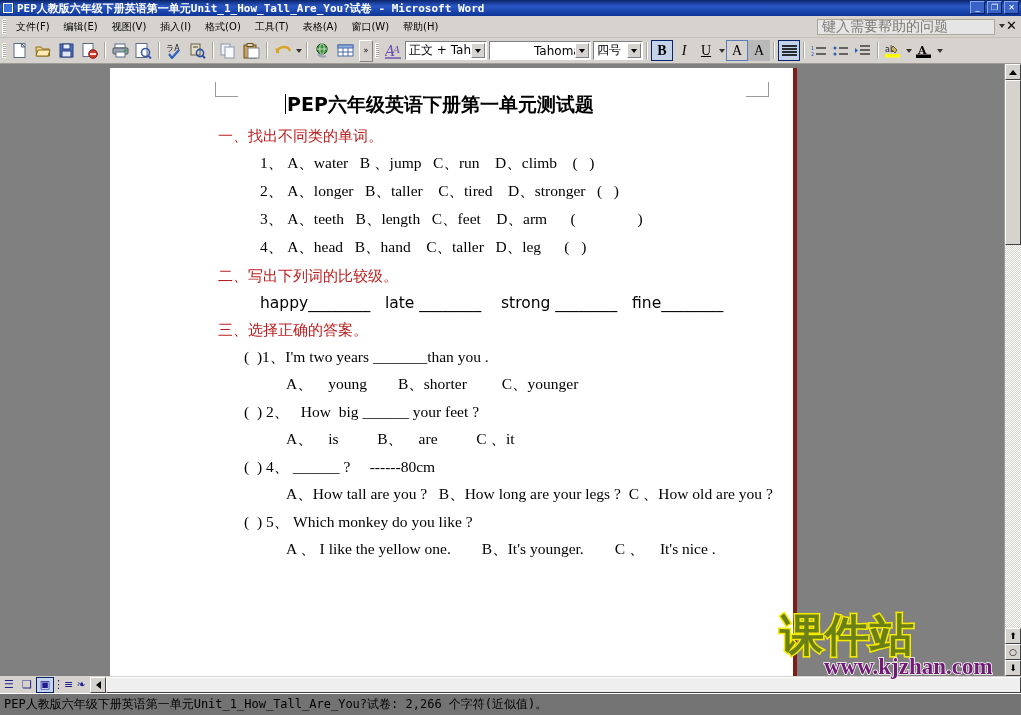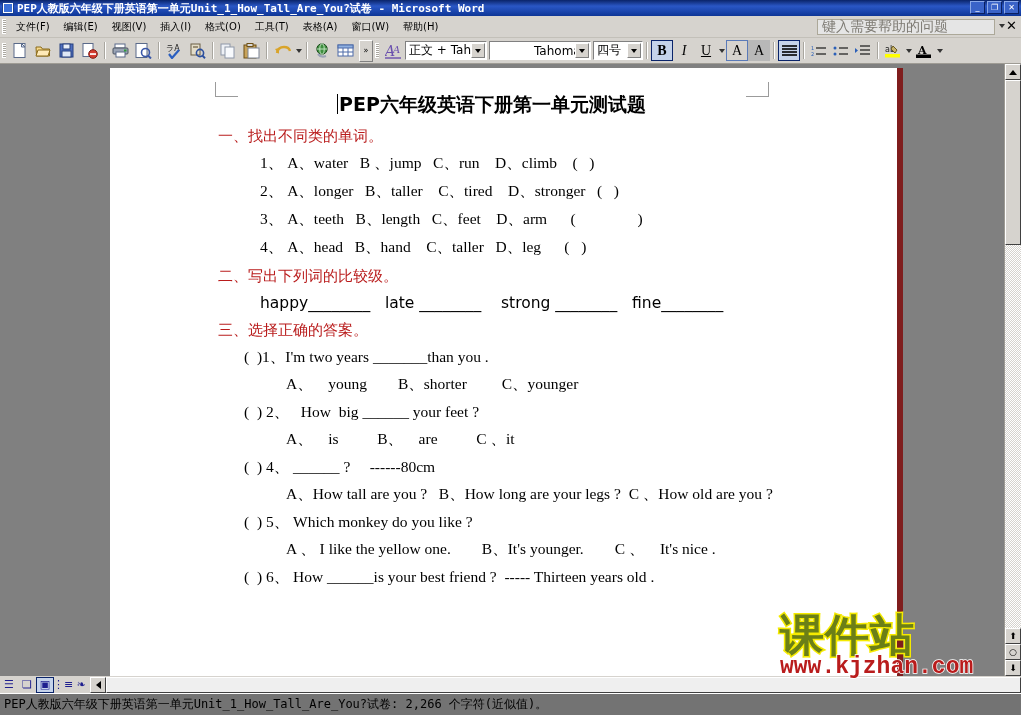--- a/index.html
+++ b/index.html
@@ -106,22 +106,22 @@
     font-size:14px;color:#000;font-family:"Liberation Serif", serif;box-sizing:border-box;
   }
   .fmt-btn.pressed{border:1px solid #0a246a;background:#c5d3ea;}
 
   
   .docarea{
     position:absolute;left:0;top:64px;width:1021px;height:612px;
     background:#808080;overflow:hidden;
   }
   .page{
-    position:absolute;left:110px;top:4px;width:793px;height:620px;
-    background:#fff;border-right:6px solid #7f1d1d;border-bottom:3px solid #000;
+    position:absolute;left:110px;top:4px;width:687px;height:620px;
+    background:#fff;border-right:4px solid #7f1d1d;border-bottom:3px solid #000;
     box-sizing:border-box;
   }
   .corner{position:absolute;width:22px;height:14px;}
   .corner.tl{left:105px;top:14px;border-left:1px solid #9b9b9b;border-bottom:1px solid #9b9b9b;}
   .corner.tr{left:636px;top:14px;border-right:1px solid #9b9b9b;border-bottom:1px solid #9b9b9b;}
 
   .doc-title{
     text-align:center;font-family:"DejaVu Sans", sans-serif;font-weight:bold;
     font-size:19px;color:#000;margin:24px 0 0 0;padding-right:24px;position:relative;
   }
@@ -152,23 +152,23 @@
   
   .watermark{position:absolute;left:780px;top:612px;width:241px;height:72px;
     pointer-events:none;z-index:40;}
   .wm-cn{
     font-family:"DejaVu Sans", sans-serif;font-weight:bold;font-size:44px;
     color:#6b7f17;letter-spacing:1px;line-height:46px;
     -webkit-text-stroke:3px #f5ea00;paint-order:stroke fill;
     text-shadow:0 0 0 #f5ea00;
   }
   .wm-url{
-    font-family:Liberation Mono, monospace;font-weight:bold;font-size:23px;
-    color:#b91c1c;line-height:24px;-webkit-text-stroke:1.5px #fff;
-    paint-order:stroke fill;margin-top:-3px;
+    font-family:Liberation Serif, serif;font-weight:bold;font-size:23px;
+    color:#701a75;line-height:24px;-webkit-text-stroke:1.5px #fff;
+    paint-order:stroke fill;margin-top:-3px;margin-left:44px;
   }
 
   
   .vscroll{position:absolute;right:0;top:64px;width:17px;height:612px;
     background:#dfdcd4;border-left:1px solid #9e9b94;box-sizing:border-box;}
   .vs-btn{width:16px;height:16px;background:#d6d3ce;
     border:1px solid #fff;border-right-color:#404040;border-bottom-color:#404040;
     box-sizing:border-box;display:flex;align-items:center;justify-content:center;}
   .vs-btn i{display:block;width:0;height:0;font-style:normal;}
   .vs-up i{border-left:4px solid transparent;border-right:4px solid transparent;border-bottom:5px solid #000;}
@@ -457,21 +457,20 @@
       <div class="sec">三、选择正确的答案。</div>
 
       <div class="q3row">(  )1、I'm two years _______than you .</div>
       <div class="q3opt">A、    young        B、shorter         C、younger</div>
       <div class="q3row">(  ) 2、   How  big ______ your feet ?</div>
       <div class="q3opt">A、    is          B、    are          C 、it</div>
       <div class="q3row">(  ) 4、 ______ ?     ------80cm</div>
       <div class="q3opt">A、How tall are you ?   B、How long are your legs ?  C 、How old are you ?</div>
       <div class="q3row">(  ) 5、 Which monkey do you like ?</div>
       <div class="q3opt">A 、 I like the yellow one.        B、It's younger.        C 、    It's nice .</div>
-      <div class="q3row">(  ) 6、 How ______is your best friend ?  ----- Thirteen years old .</div>
     </div>
   </div>
 
   <div class="watermark">
     <div class="wm-cn">课件站</div>
     <div class="wm-url">www.kjzhan.com</div>
   </div>
 
   <div class="vscroll">
     <div class="vs-btn vs-up">

